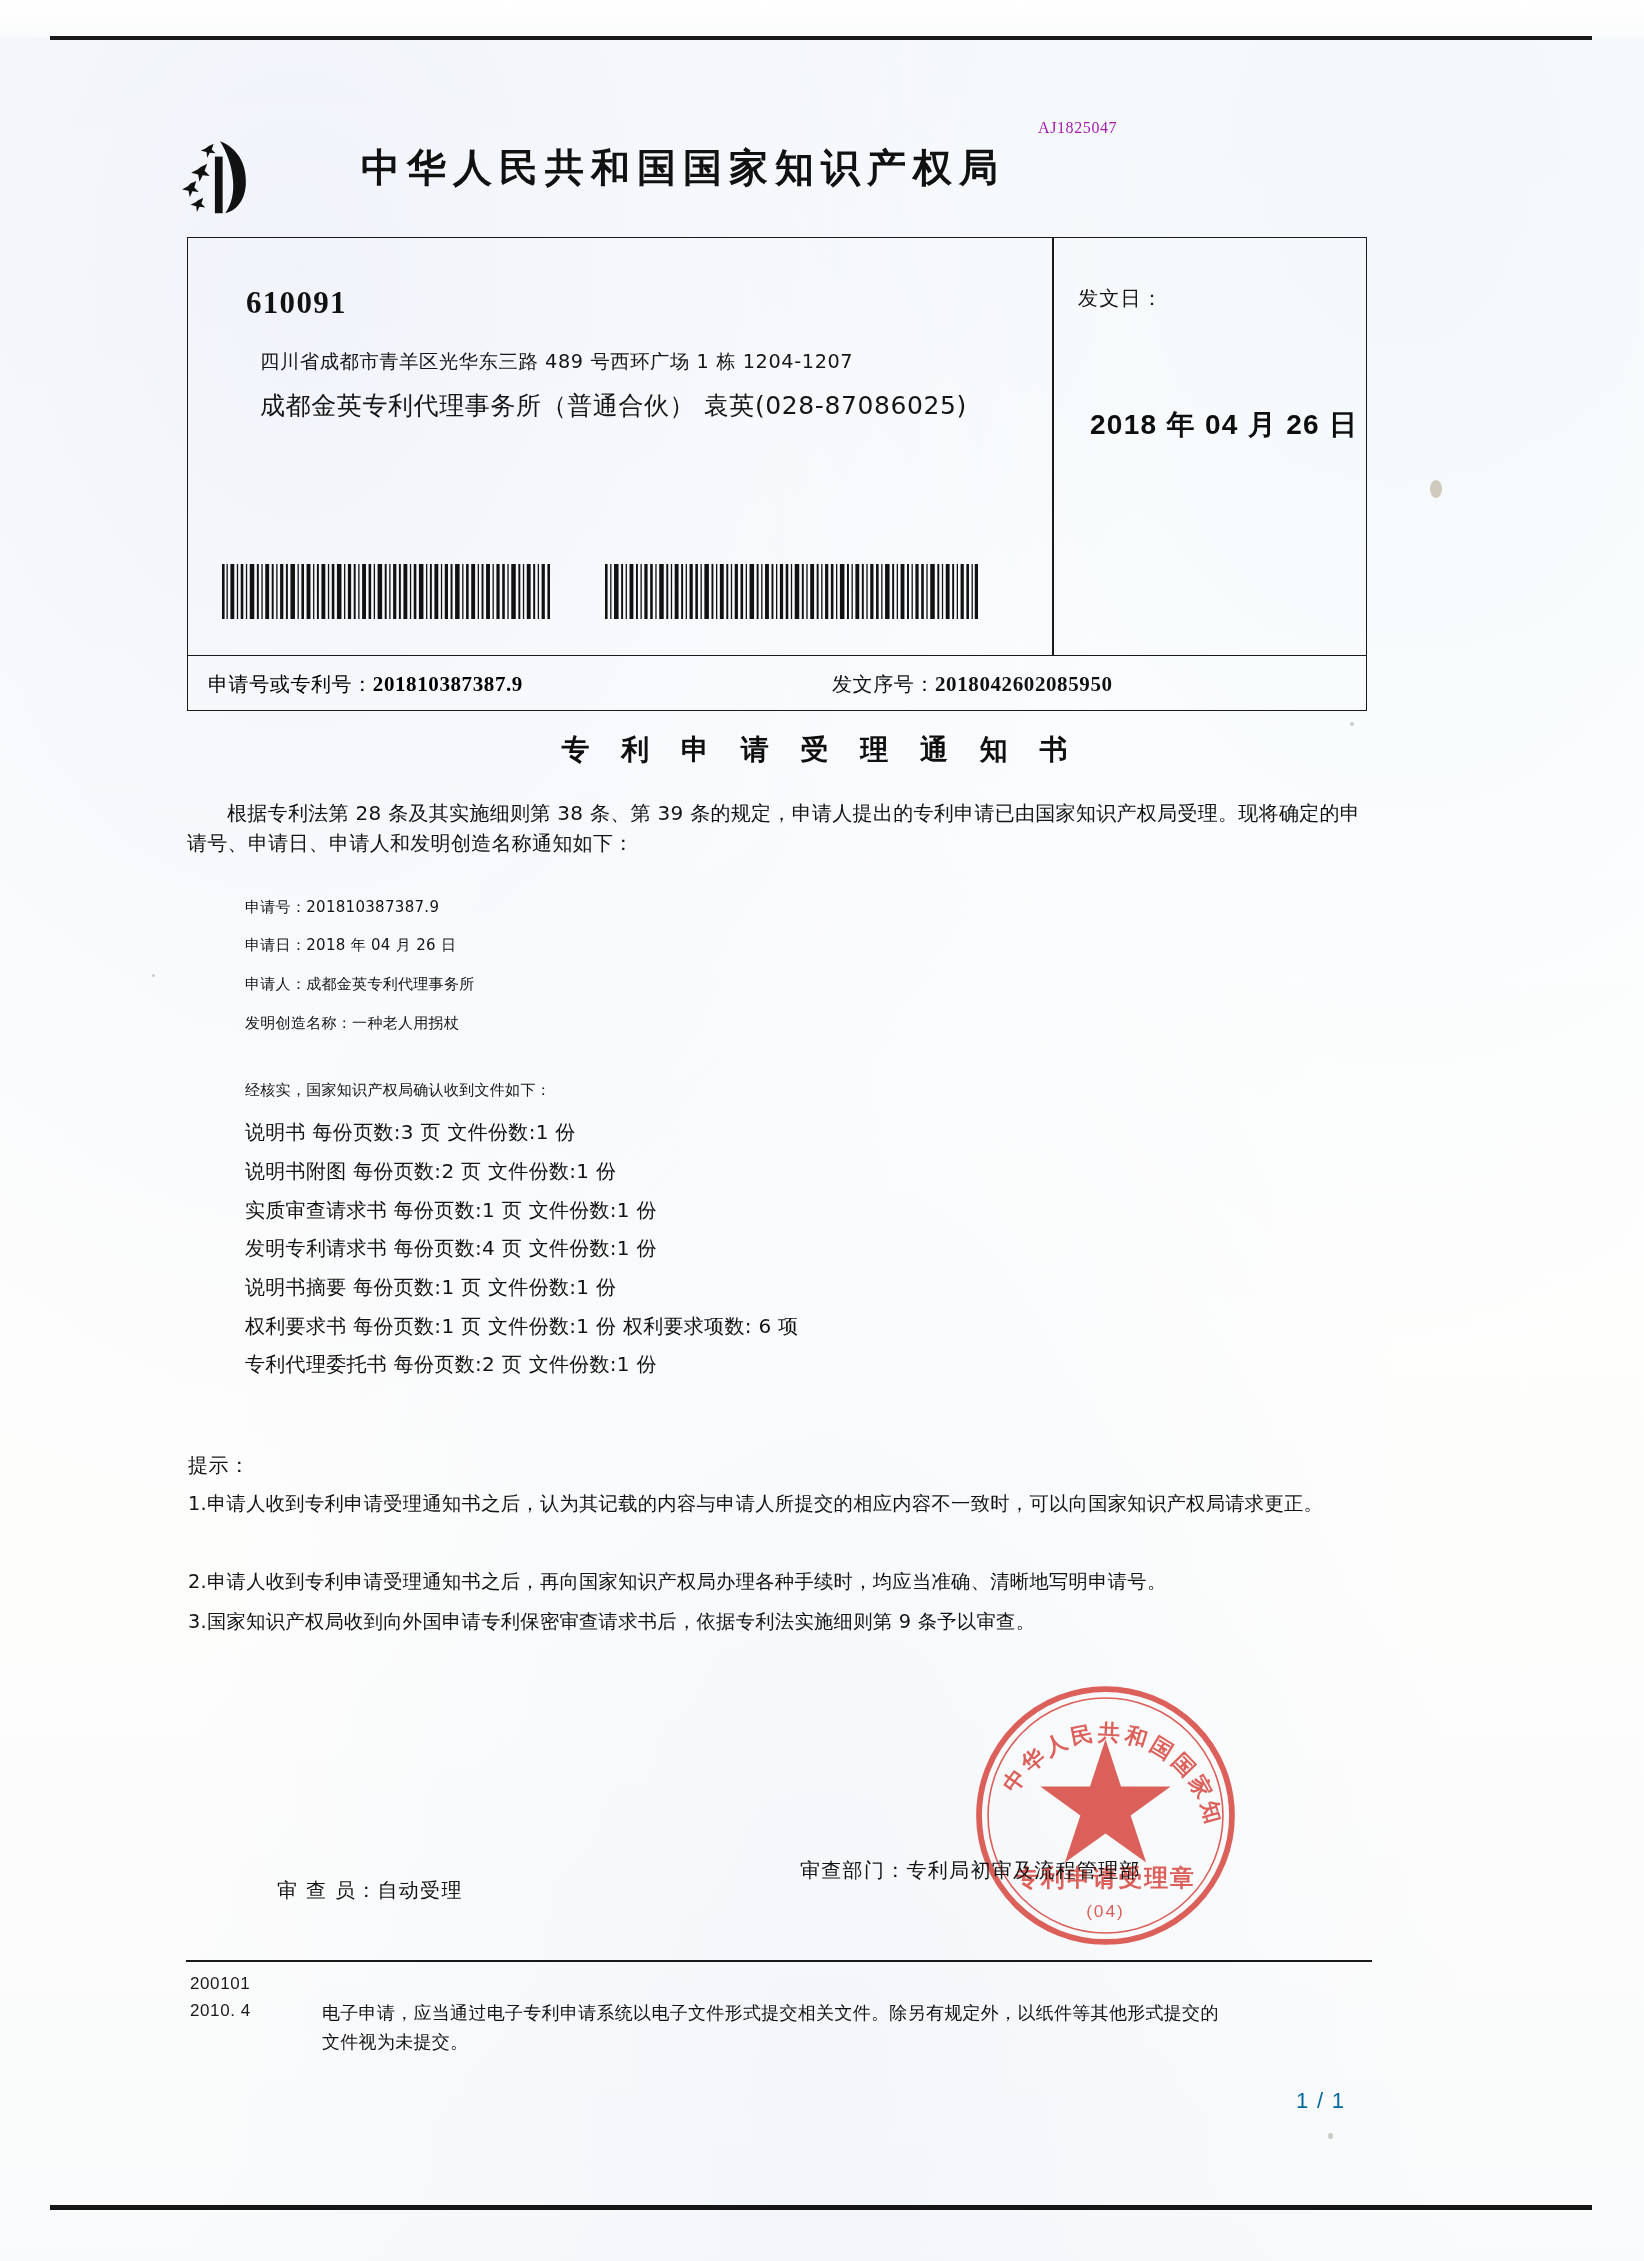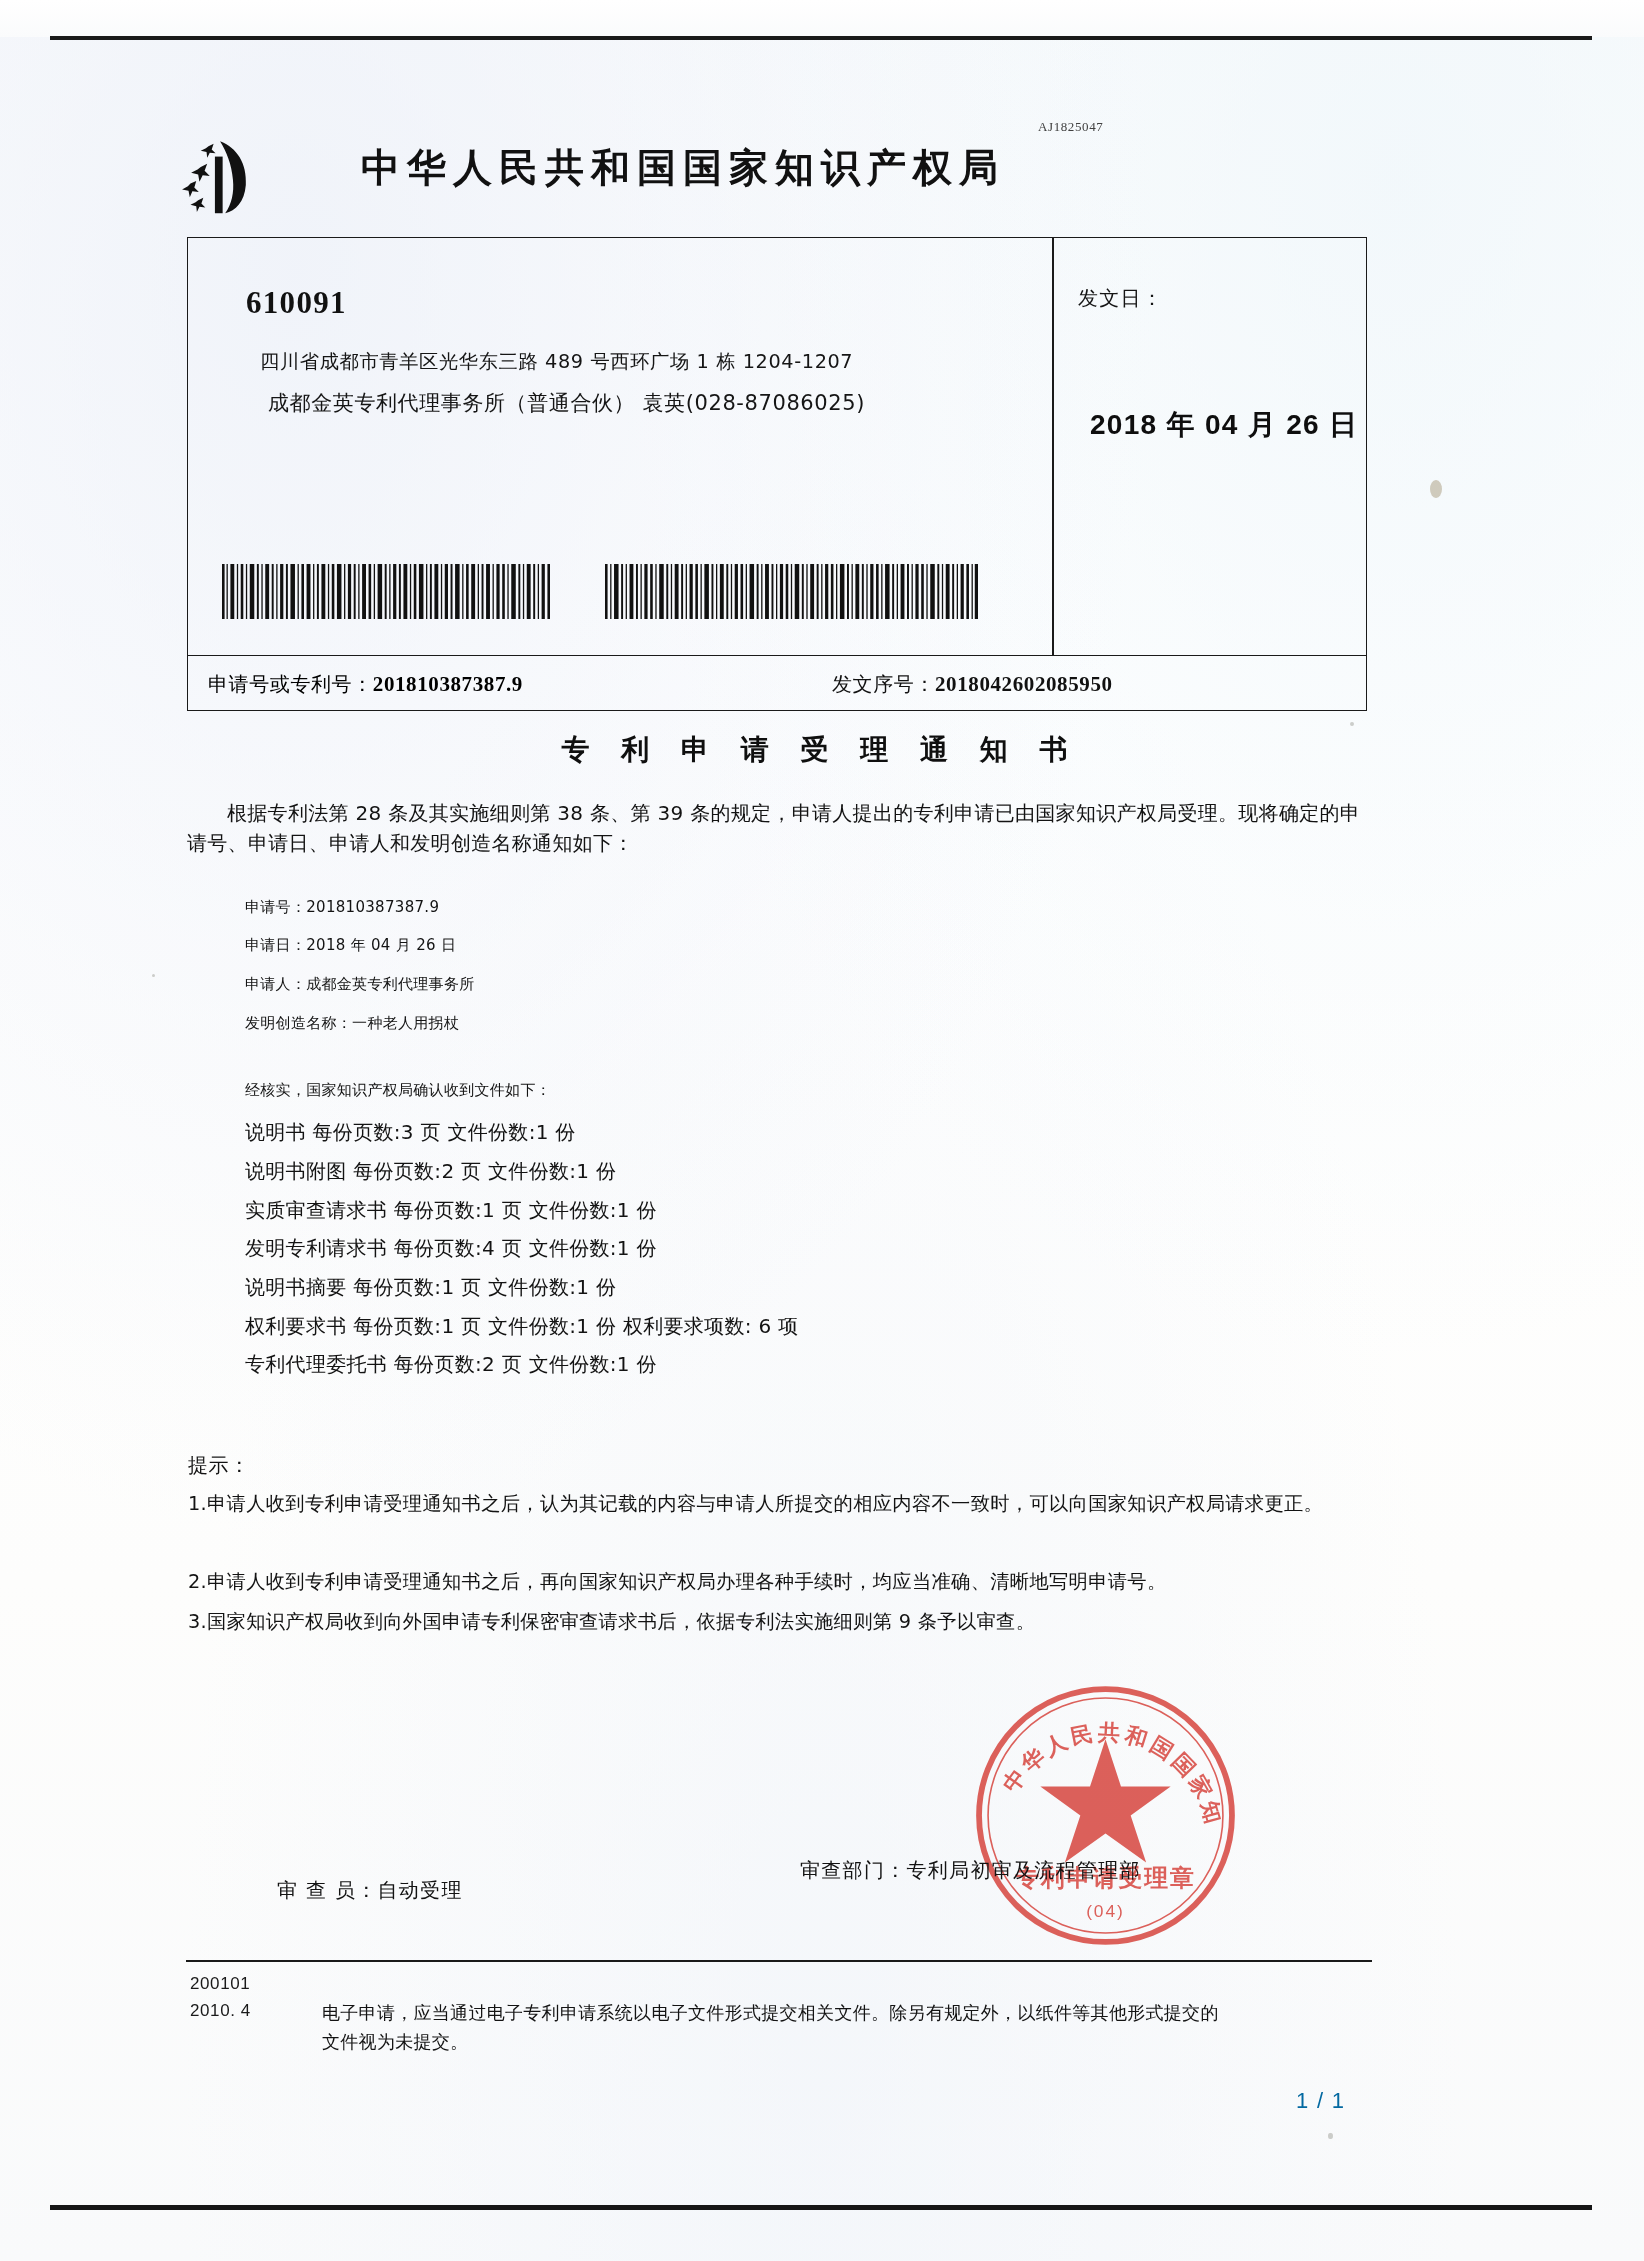--- a/index.html
+++ b/index.html
@@ -49,23 +49,23 @@
     width: 1542px;
     height: 4.5px;
     background: #161616;
   }
 
   .doc-id {
     position: absolute;
     left: 1038px;
     top: 119px;
     font-family: "Liberation Serif", serif;
-    font-size: 13px;
-    letter-spacing: 0.6px;
-    color: #404040;
+    font-size: 16px;
+    letter-spacing: 0.6px;
+    color: #a21caf;
   }
 
   
   .emblem {
     position: absolute;
     left: 175px;
     top: 137px;
     width: 103px;
     height: 81px;
   }
@@ -113,23 +113,23 @@
     position: absolute;
     left: 260px;
     top: 348px;
     font-size: 19.3px;
     color: #151515;
     letter-spacing: 0.6px;
     white-space: nowrap;
   }
   .addr-line2 {
     position: absolute;
-    left: 268px;
+    left: 260px;
     top: 389px;
-    font-size: 21px;
+    font-size: 25px;
     color: #151515;
     letter-spacing: 0.6px;
     white-space: nowrap;
     text-align: right;
   }
   .issue-label {
     position: absolute;
     left: 1078px;
     top: 285px;
     font-size: 20px;

